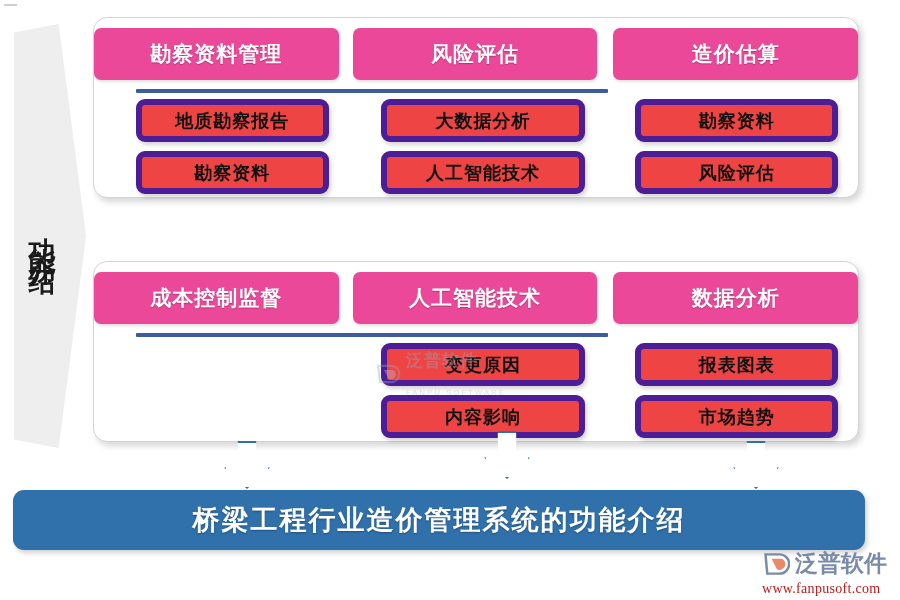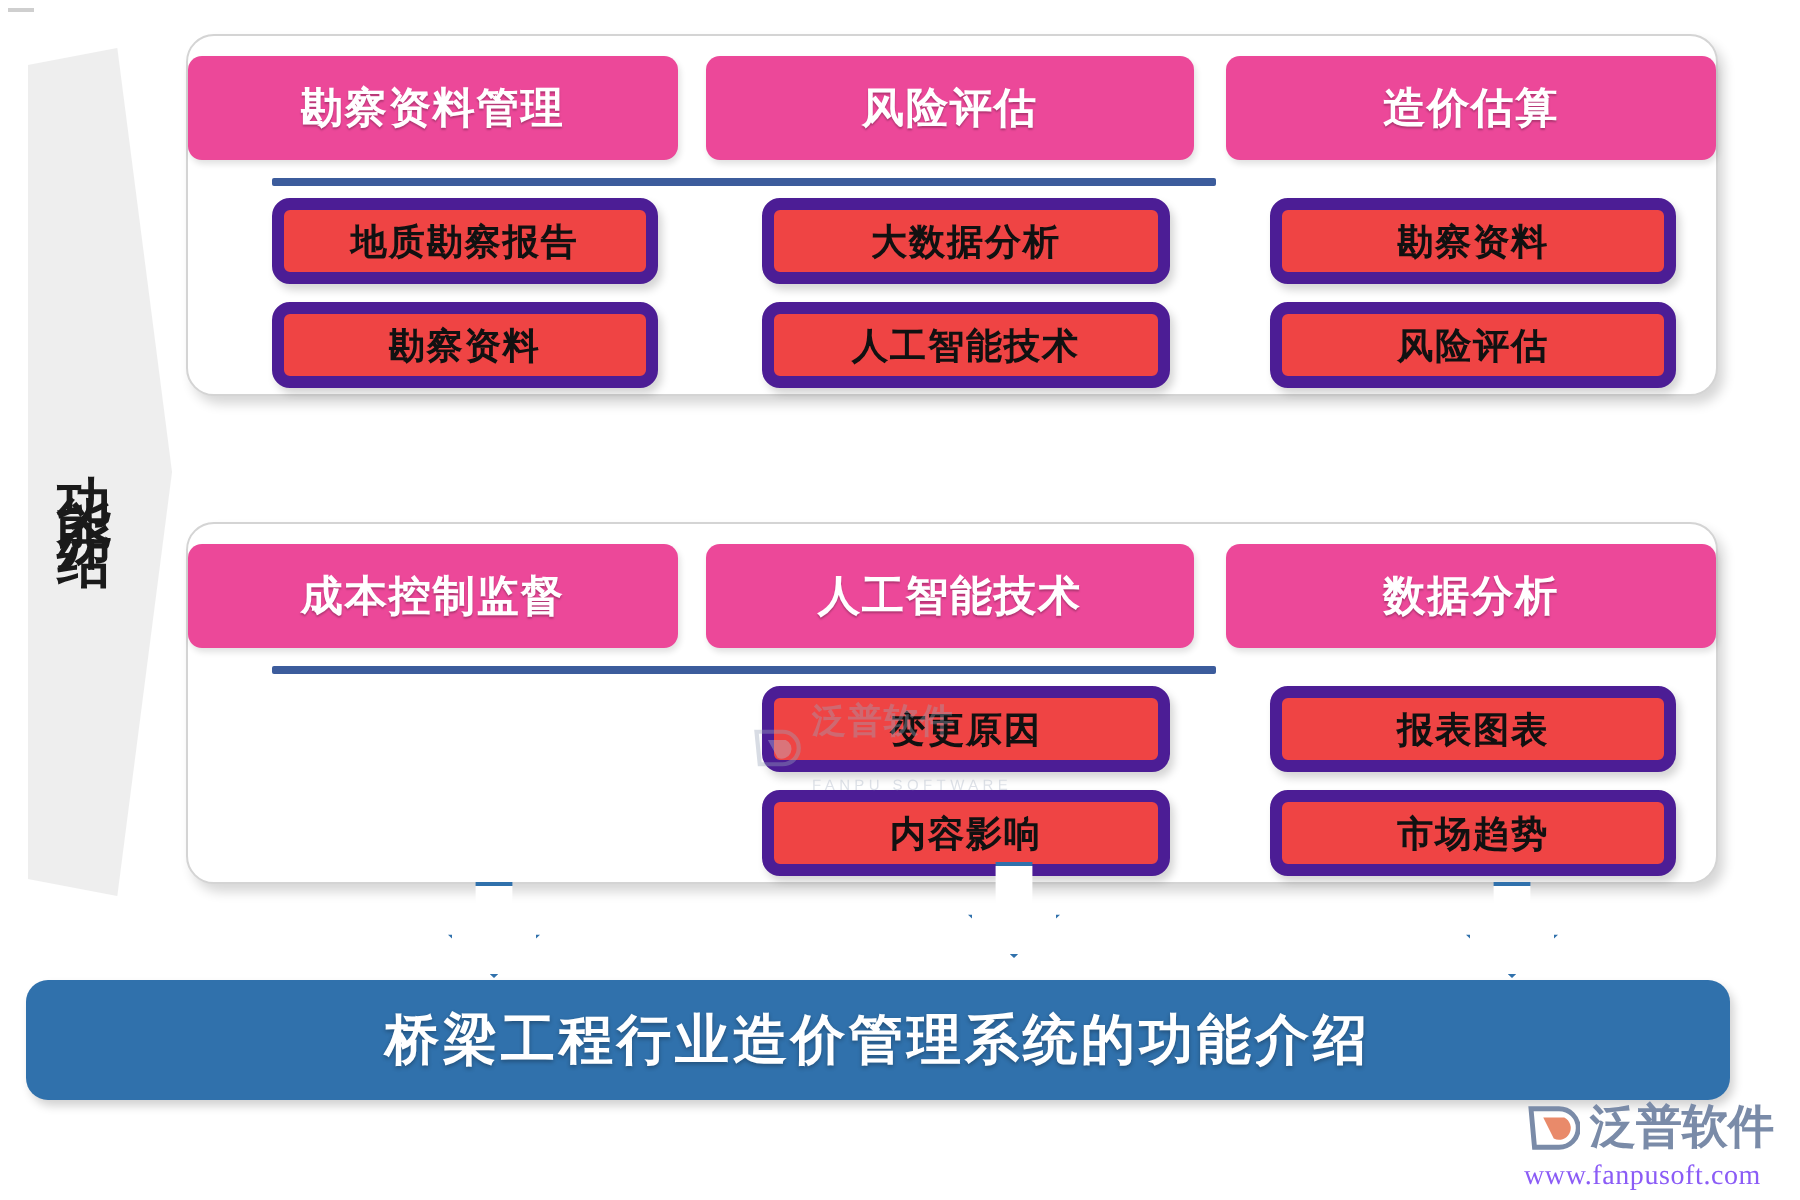--- a/index.html
+++ b/index.html
@@ -234,21 +234,21 @@
   #logo-bottom .wm-mark { width: 28px; height: 28px; }
   #logo-bottom .wm-cn {
     font-size: 23px;
     font-weight: 700;
     color: #7a8ba8;
     letter-spacing: 0px;
     font-family: "Liberation Sans", sans-serif;
   }
   #logo-bottom .wm-url {
     font-size: 14px;
-    color: #8b5cf6;
+    color: #b91c1c;
     letter-spacing: 0.3px;
     margin-top: 2px;
     font-family: "Liberation Serif", "DejaVu Serif", serif;
   }
 
   
   #stray-mark {
     position: absolute;
     left: 4px;
     top: 4px;

